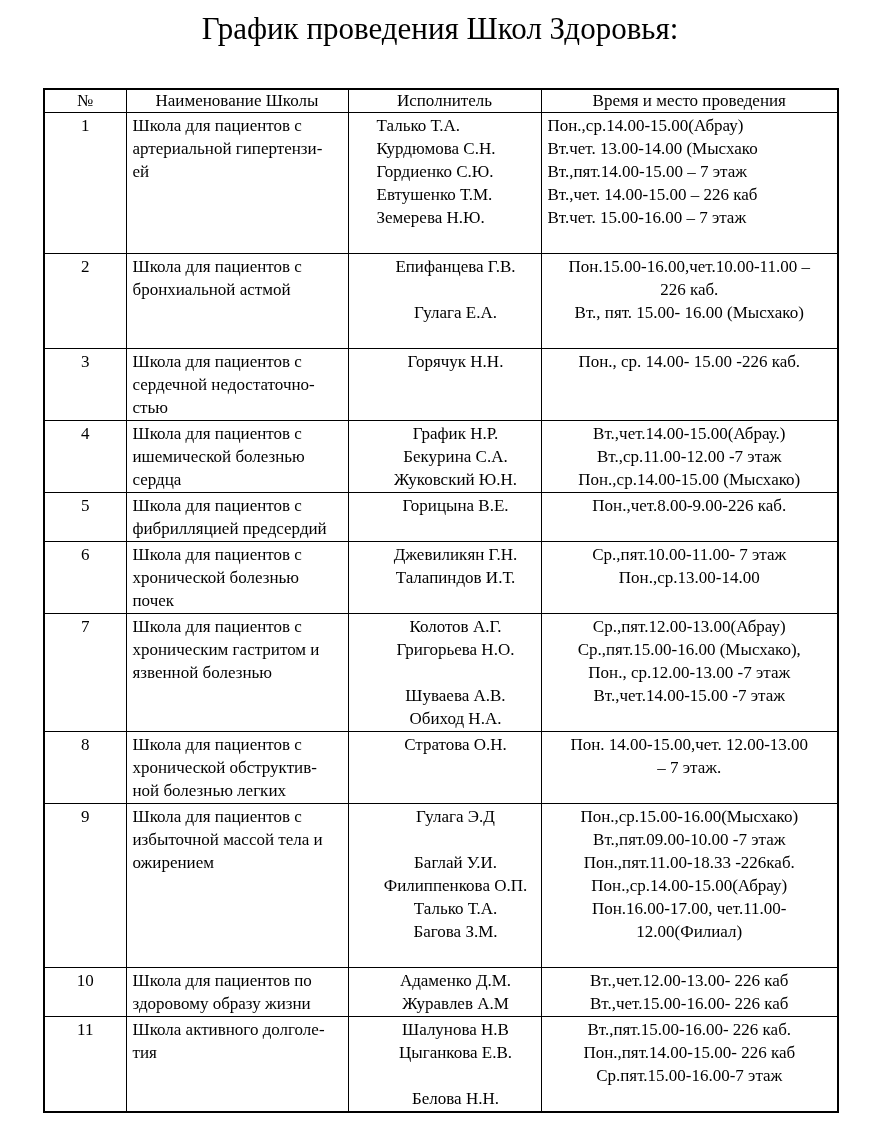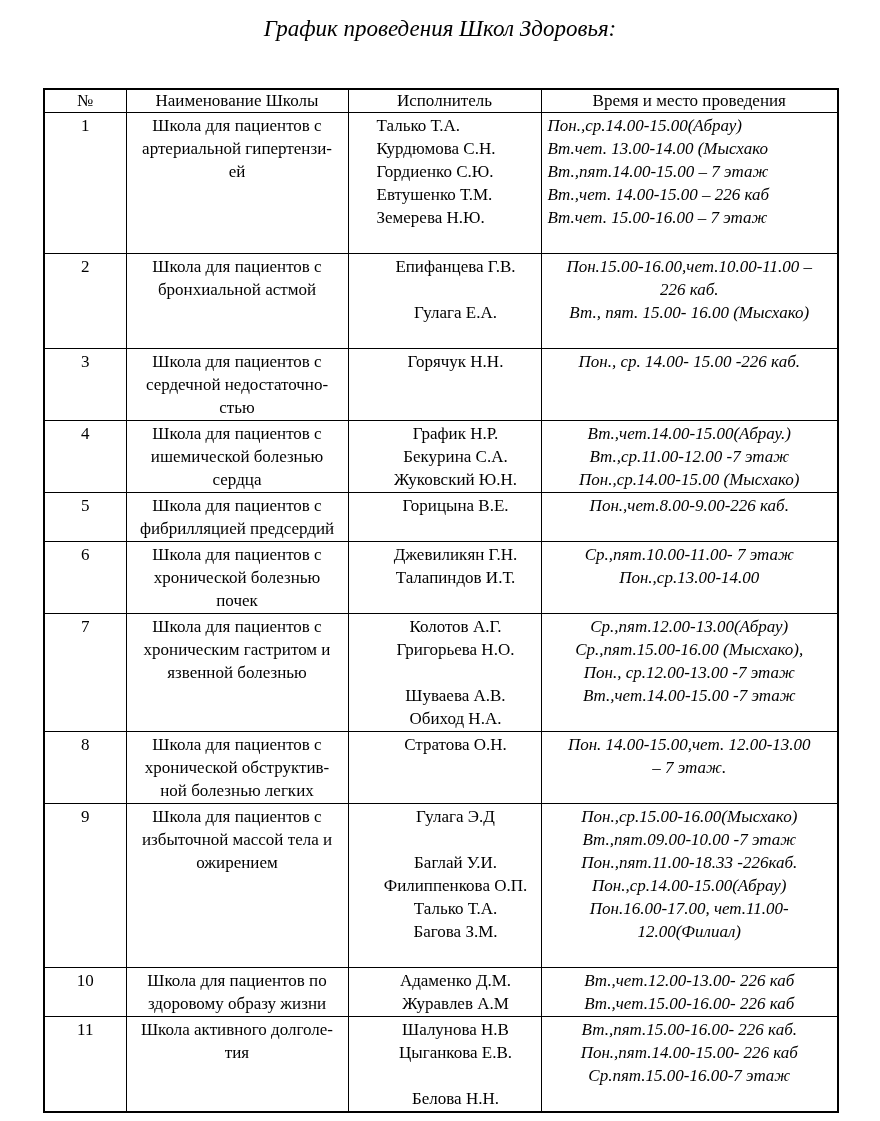--- a/index.html
+++ b/index.html
@@ -13,24 +13,23 @@
     position: relative;
     width: 880px;
     height: 1121px;
     background: #ffffff;
     overflow: hidden;
   }
   .doc-title {
     margin: 0;
     padding-top: 14px;
     text-align: center;
-    font-size: 23px;
+    font-size: 31px;
     font-weight: 400;
     line-height: 30px;
-    font-style: italic;
   }
   table.schedule {
     border-collapse: collapse;
     table-layout: fixed;
     margin: 44px 0 0 43px;
     width: 794px;
     border: 2px solid #000;
   }
   col.c1 { width: 82px; }
   col.c2 { width: 222px; }
@@ -46,23 +45,23 @@
   }
   th {
     font-weight: 400;
     text-align: center;
     height: 22px;
     line-height: 22px;
     padding: 0 4px;
   }
   .line { min-height: 23px; white-space: nowrap; }
   td.c-num    { text-align: center; }
-  td.c-school { text-align: center; }
+  td.c-school { text-align: left; }
   td.c-exec   { text-align: center; padding-left: 28px; }
-  td.c-time   { text-align: center; font-style: italic; }
+  td.c-time   { text-align: center; }
   tr.align-left td.c-exec,
   tr.align-left td.c-time { text-align: left; }
 </style>
 </head>
 <body>
 
 <div class="page">
   <h1 class="doc-title">График проведения Школ Здоровья:</h1>
 
   <table class="schedule">

